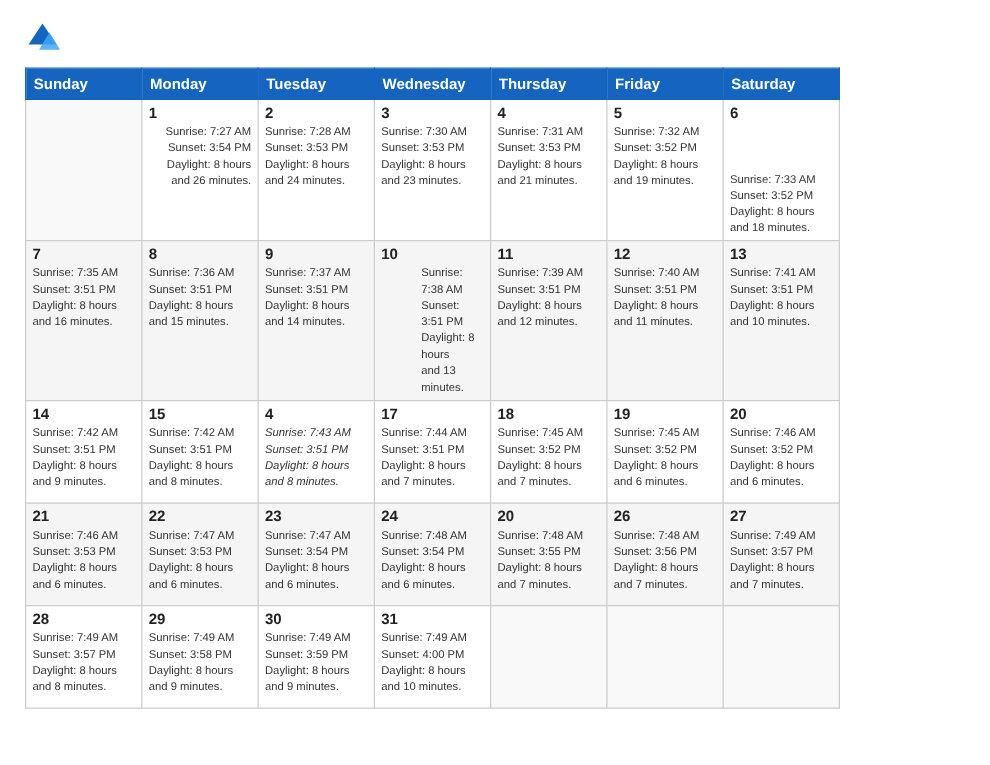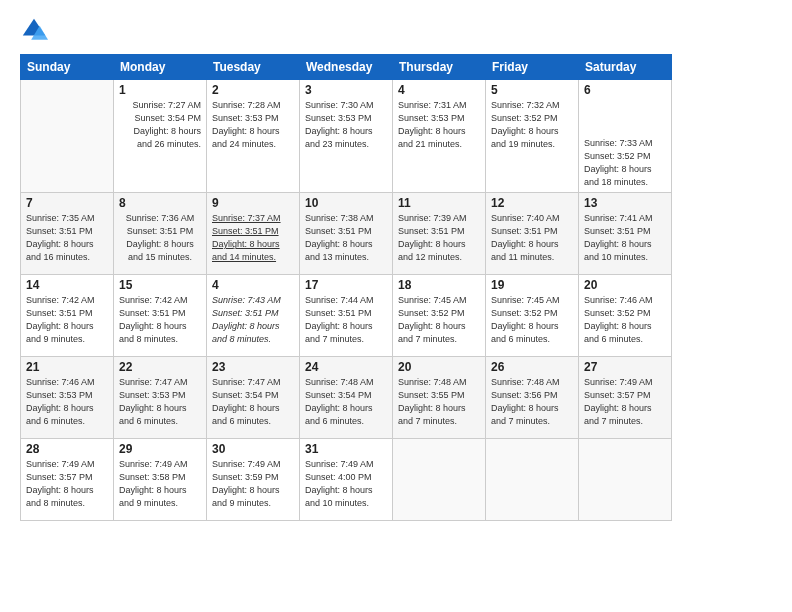--- a/index.html
+++ b/index.html
@@ -172,35 +172,35 @@
         <tr class="row-shade">
           <td>
             <div class="day-number">7</div>
             <div class="day-info" style="white-space: pre-line;">Sunrise: 7:35 AM
 Sunset: 3:51 PM
 Daylight: 8 hours
 and 16 minutes.</div>
           </td>
           <td>
             <div class="day-number">8</div>
-            <div class="day-info" style="white-space: pre-line; text-align: center;">Sunrise: 7:36 AM
+            <div class="day-info" style="white-space: pre-line;">Sunrise: 7:36 AM
 Sunset: 3:51 PM
 Daylight: 8 hours
 and 15 minutes.</div>
           </td>
           <td>
             <div class="day-number">9</div>
-            <div class="day-info" style="white-space: pre-line; text-decoration: underline;">Sunrise: 7:37 AM
+            <div class="day-info" style="white-space: pre-line;">Sunrise: 7:37 AM
 Sunset: 3:51 PM
 Daylight: 8 hours
 and 14 minutes.</div>
           </td>
           <td>
             <div class="day-number">10</div>
-            <div class="day-info" style="white-space: pre-line;">Sunrise: 7:38 AM
+            <div class="day-info" style="white-space: pre-line; margin-left: 32px;">Sunrise: 7:38 AM
 Sunset: 3:51 PM
 Daylight: 8 hours
 and 13 minutes.</div>
           </td>
           <td>
             <div class="day-number">11</div>
             <div class="day-info" style="white-space: pre-line;">Sunrise: 7:39 AM
 Sunset: 3:51 PM
 Daylight: 8 hours
 and 12 minutes.</div>

